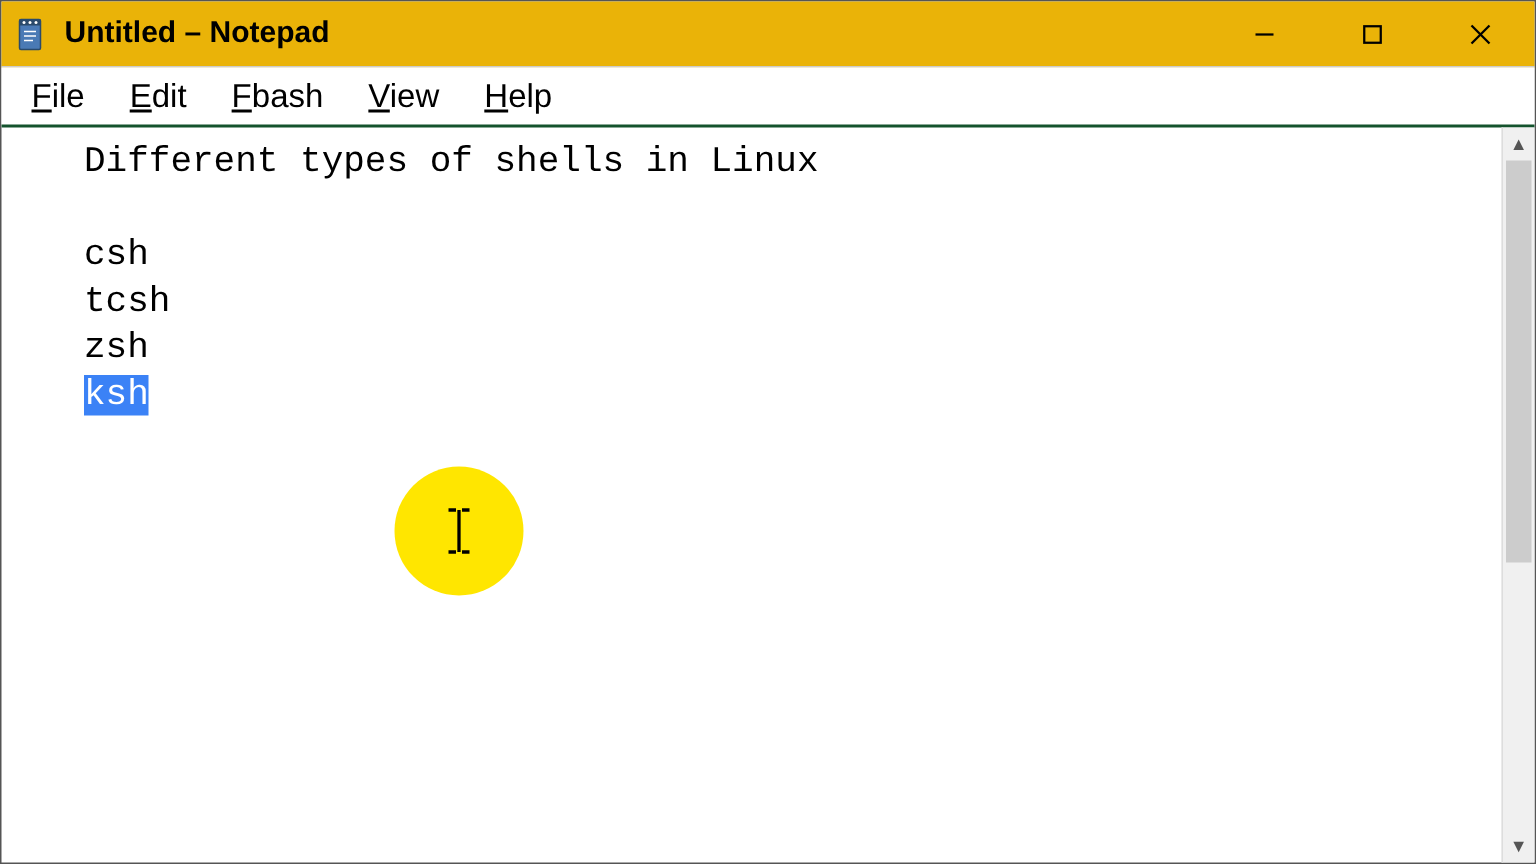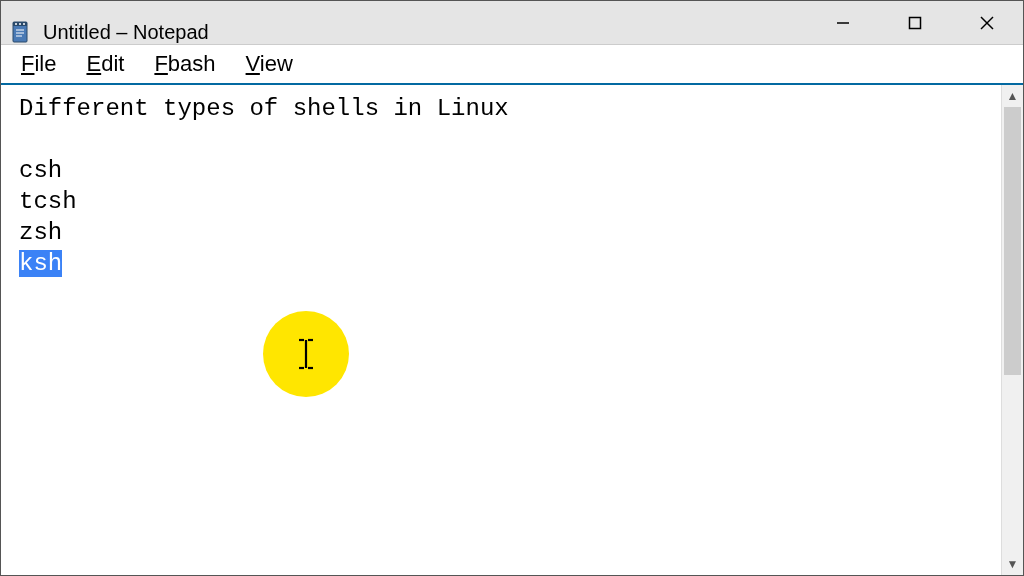--- a/index.html
+++ b/index.html
@@ -13,25 +13,26 @@
     .window {
       width: 1024px;
       height: 576px;
       border: 1px solid #555;
       display: flex;
       flex-direction: column;
       position: relative;
     }
     .titlebar {
       height: 44px;
-      background: #e5e5e5;
-      display: flex;
-      align-items: flex-end;
+      background: #eab308;
+      display: flex;
+      align-items: center;
       padding-left: 8px;
       border-bottom: 1px solid #ccc;
+      font-weight: bold;
     }
     .app-icon {
       width: 24px;
       height: 24px;
       margin-right: 10px;
       display: flex;
       align-items: center;
       justify-content: center;
     }
     .title-text {
@@ -52,21 +53,21 @@
       font-size: 20px;
       cursor: default;
     }
     .win-btn svg { stroke: #000; stroke-width: 1.5; fill: none; }
     .menubar {
       height: 40px;
       background: #fff;
       display: flex;
       align-items: center;
       padding-left: 6px;
-      border-bottom: 2px solid #0369a1;
+      border-bottom: 2px solid #14532d;
       gap: 2px;
     }
     .menu-item {
       font-size: 22px;
       padding: 4px 14px;
       cursor: default;
     }
     .menu-item .ul { text-decoration: underline; }
     .editor-wrap {
       flex: 1;
@@ -75,20 +76,21 @@
     }
     .editor {
       flex: 1;
       padding: 8px 6px 6px 18px;
       font-family: Consolas, "Courier New", monospace;
       font-size: 24px;
       line-height: 31px;
       white-space: pre;
       position: relative;
       overflow: hidden;
+      margin-left: 37px;
     }
     .line { display: block; }
     .sel {
       background: #3b82f6;
       color: #fff;
     }
     .scrollbar {
       width: 22px;
       background: #f0f0f0;
       border-left: 1px solid #ddd;
@@ -162,20 +164,21 @@
           </svg>
       </div>
     </div>
   </div>
 
   <div class="menubar">
     <div class="menu-item"><span class="ul">F</span><span id="m-file">ile</span></div>
     <div class="menu-item"><span class="ul">E</span><span id="m-edit">dit</span></div>
     <div class="menu-item"><span class="ul">F</span><span id="m-format">bash</span></div>
     <div class="menu-item"><span class="ul">V</span><span id="m-view">iew</span></div>
+    <div class="menu-item"><span class="ul">H</span><span id="m-help">elp</span></div>
   </div>
 
   <div class="editor-wrap">
     <div class="editor" id="editor"><span class="line">Different types of shells in Linux</span><span class="line">&nbsp;</span><span class="line">csh</span><span class="line">tcsh</span><span class="line">zsh</span><span class="line"><span class="sel">ksh</span></span></div>
     <div class="scrollbar">
       <div class="scroll-btn">▲</div>
       <div class="scroll-track">
         <div class="scroll-thumb"></div>
       </div>
       <div class="scroll-btn">▼</div>

